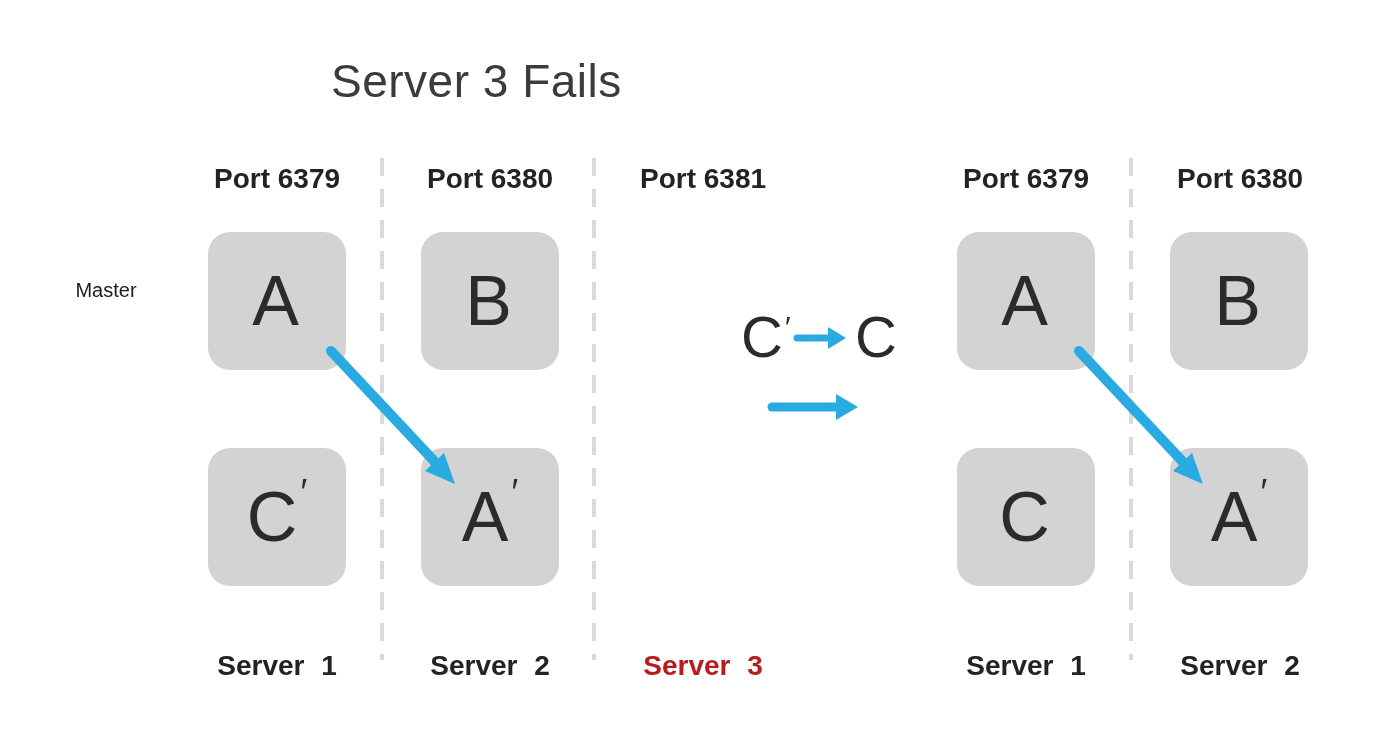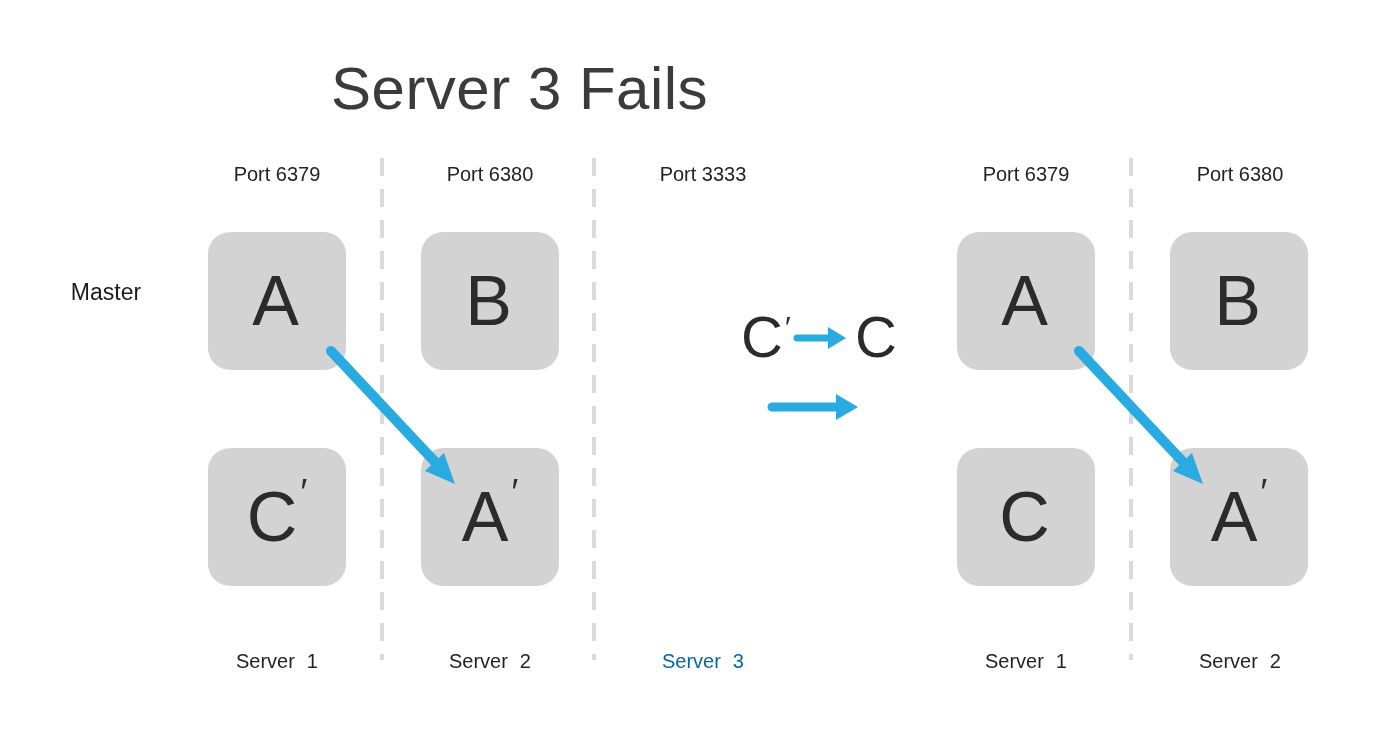--- a/index.html
+++ b/index.html
@@ -12,57 +12,57 @@
     position: relative;
     width: 1388px;
     height: 729px;
     background: #ffffff;
     overflow: hidden;
   }
   .title {
     position: absolute;
     left: 331px;
     top: 54px;
-    font-size: 60px;
+    font-size: 46px;
     font-weight: 500;
     color: #3b3b3b;
     letter-spacing: 0.5px;
     white-space: nowrap;
   }
   .port-label, .server-label {
     position: absolute;
     width: 220px;
     text-align: center;
-    font-size: 20px;
-    font-weight: 400;
+    font-size: 28px;
+    font-weight: 700;
     color: #232323;
     white-space: nowrap;
   }
   .port-label { top: 163px; }
   .server-label { top: 650px; word-spacing: 0.32em; }
-  .server-label.faded { color: #0369a1; }
+  .server-label.faded { color: #b91c1c; }
 
   .divider {
     position: absolute;
     top: 158px;
     width: 4px;
     height: 502px;
     background: repeating-linear-gradient(
       to bottom,
       #dadada 0px, #dadada 18px,
       transparent 18px, transparent 31px
     );
   }
 
   .row-label {
     position: absolute;
     width: 180px;
     left: 16px;
     text-align: center;
-    font-size: 23px;
+    font-size: 20px;
     font-weight: 500;
     color: #1c1c1c;
   }
 
   .shard-box {
     position: absolute;
     width: 138px;
     height: 138px;
     border-radius: 22px;
     background: #d3d3d3;
@@ -118,21 +118,21 @@
 <div id="canvas">
 
   <div class="title">Server 3 Fails</div>
 
   <div class="divider" style="left:380px;"></div>
   <div class="divider" style="left:592px;"></div>
   <div class="divider" style="left:1129px;"></div>
 
   <div class="port-label" style="left:167px;">Port 6379</div>
   <div class="port-label" style="left:380px;">Port 6380</div>
-  <div class="port-label" style="left:593px;">Port 3333</div>
+  <div class="port-label" style="left:593px;">Port 6381</div>
 
   <div class="port-label" style="left:916px;">Port 6379</div>
   <div class="port-label" style="left:1130px;">Port 6380</div>
 
   <div class="row-label" style="top:279px;">Master</div>
 
   <div class="shard-box" style="left:208px; top:232px;">
     <span class="shard-letter">A</span>
       <span class="shard-prime"></span>
   </div>

